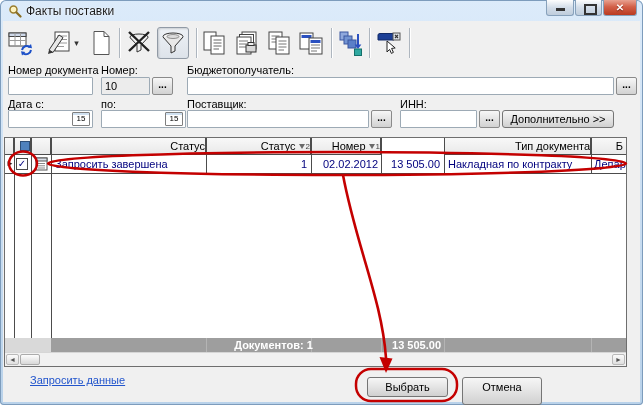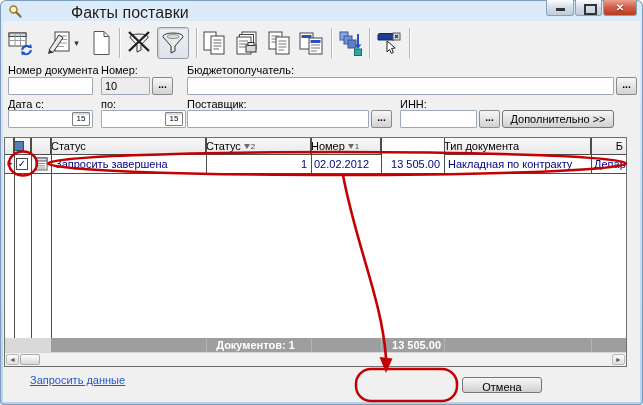--- a/index.html
+++ b/index.html
@@ -1,21 +1,21 @@
 <!DOCTYPE html>
 <html><head>
 <meta charset="utf-8">
 <style>
   html,body{margin:0;padding:0;background:#ffffff;}
   body{width:643px;height:405px;overflow:hidden;font-family:"Liberation Sans",sans-serif;font-size:11px;color:#000;}
   .window{position:relative;width:643px;height:405px;border-radius:6px 6px 4px 4px;overflow:hidden;
           background:linear-gradient(#dcebfa,#b9d2ea);box-shadow:inset 0 0 0 1px #7d9cbc;}
   .client{position:absolute;left:3px;top:21px;right:3px;bottom:3px;background:#f0f0f0;}
   
-  .title-text{position:absolute;left:26px;top:4px;font-size:16px;color:#1c1c1c;text-shadow:0 0 2px #fff;margin-left:45px;}
+  .title-text{position:absolute;left:26px;top:4px;font-size:12px;color:#1c1c1c;text-shadow:0 0 2px #fff;}
   .win-icon{position:absolute;left:8px;top:4px;width:14px;height:14px;}
   .ctrlbox{position:absolute;top:0;right:6px;height:16px;display:flex;}
   .ctrl{box-sizing:border-box;height:16px;border:1px solid #87a1bb;border-top:none;border-radius:0 0 3px 3px;
         background:linear-gradient(#fdfdfd,#d3dde9 50%,#bfcddc);margin-left:1px;position:relative;cursor:pointer;}
   .ctrl.min{width:28px;} .ctrl.max{width:27px;}
   .ctrl.close{width:34px;background:linear-gradient(#e8a191,#d3614a 45%,#b93a21);color:#fff;font-weight:bold;
         font-size:10px;text-align:center;line-height:15px;text-shadow:0 1px 1px #7c1d0c;}
   .glyph-min{position:absolute;left:9px;bottom:4px;width:9px;height:3px;background:#333;}
   .glyph-max{position:absolute;left:8px;top:4px;width:9px;height:7px;border:2px solid #333;}
   
@@ -35,21 +35,21 @@
   .cal-btn{position:absolute;box-sizing:border-box;width:18px;height:14px;border:1px solid #7f7f7f;background:#fff;cursor:pointer;
          font-size:8px;text-align:center;line-height:12px;border-radius:1px;box-shadow:inset 0 2px 0 #cfe0f0;}
   .push-btn{position:absolute;box-sizing:border-box;border:1px solid #757575;border-radius:3px;cursor:pointer;
          background:linear-gradient(#f6f6f6,#e4e4e4 50%,#d0d0d0);text-align:center;font-size:11px;
          font-family:"Liberation Sans",sans-serif;}
   
   .grid{position:absolute;left:4px;top:137px;width:621px;height:228px;border:1px solid #6e6e6e;background:#fff;}
   .hline{position:absolute;left:0;width:621px;height:1px;background:#4c4c4c;}
   .vline{position:absolute;width:1px;background:#4c4c4c;}
   .hcell{position:absolute;top:0;height:17px;box-sizing:border-box;background:linear-gradient(#f8f8f8,#e9e9e9);
-         border-right:1px solid #4c4c4c;border-bottom:1px solid #4c4c4c;text-align:left;line-height:16px;cursor:pointer;overflow:hidden;white-space:nowrap;}
+         border-right:1px solid #4c4c4c;border-bottom:1px solid #4c4c4c;text-align:right;line-height:16px;cursor:pointer;overflow:hidden;white-space:nowrap;}
   .rcell{position:absolute;top:18px;height:17px;box-sizing:border-box;line-height:16px;color:#00007e;overflow:hidden;white-space:nowrap;}
   .sort-tri{display:inline-block;width:0;height:0;border-left:3px solid transparent;border-right:3px solid transparent;
          border-top:5px solid #6a6a6a;vertical-align:middle;margin:0 1px 2px 3px;}
   .sort-num{font-size:8px;color:#444;vertical-align:middle;}
   .band{position:absolute;left:0;top:200px;width:621px;height:15px;background:#9e9e9e;color:#fff;font-weight:bold;line-height:15px;}
   .band .bsep{position:absolute;top:0;width:1px;height:15px;background:#b4b4b4;}
   .hscroll{position:absolute;left:0;bottom:0;width:621px;height:13px;background:#f1f1f1;border-top:1px solid #d6d6d6;}
   .sbtn{position:absolute;top:1px;width:13px;height:11px;background:linear-gradient(#fbfbfb,#dfdfdf);border:1px solid #b9b9b9;
         box-sizing:border-box;font-size:7px;line-height:9px;text-align:center;color:#555;cursor:pointer;border-radius:2px;}
   .sthumb{position:absolute;top:1px;left:15px;width:20px;height:11px;background:linear-gradient(#fdfdfd,#d8d8d8);
@@ -285,21 +285,21 @@
       </div>
       <span class="icon-wrap" style="position:absolute;left:30px;top:19px">
         <svg width="13" height="14" viewBox="0 0 13 14">
           <rect x="1" y="1" width="11" height="12" fill="#fff" stroke="#555"></rect>
           <rect x="1" y="1" width="11" height="3" fill="#d9dfe8" stroke="#555"></rect>
           <path d="M3 6.5 H10 M3 8.8 H10 M3 11 H10" stroke="#888"></path>
         </svg>
       </span>
       <div class="rcell" style="left:46px;width:155px;padding-left:4px">Запросить завершена</div>
       <div class="rcell" style="left:201px;width:101px;text-align:right">1</div>
-      <div class="rcell" style="left:304px;width:70px;padding-left:5px">02.02.2012</div>
+      <div class="rcell" style="left:313px;width:70px;padding-left:5px">02.02.2012</div>
       <div class="rcell" style="left:376px;width:59px;text-align:right">13 505.00</div>
       <div class="rcell" style="left:439px;width:147px;padding-left:4px">Накладная по контракту</div>
       <div class="rcell" style="left:589px;width:32px">Департа</div>
     </div>
 
     <div class="vline" style="left:9px;top:0;height:215px"></div>
     <div class="vline" style="left:26px;top:0;height:215px"></div>
     <div class="vline" style="left:46px;top:0;height:215px"></div>
 
     <div class="vline" style="left:201px;top:0;height:35px"></div>
@@ -309,37 +309,38 @@
     <div class="vline" style="left:586px;top:0;height:35px"></div>
     <div class="hline" style="top:35px"></div>
 
     <div class="band">
       <div style="position:absolute;left:0;top:0;width:46px;height:15px;background:#d9d9d9"></div>
       <div class="bsep" style="left:201px"></div>
       <div class="bsep" style="left:306px"></div>
       <div class="bsep" style="left:376px"></div>
       <div class="bsep" style="left:439px"></div>
       <div class="bsep" style="left:586px"></div>
-      <div style="position:absolute;left:198px;width:105px;text-align:center">Документов: 1</div>
+      <div style="position:absolute;left:216px;width:105px;text-align:center">Документов: 1</div>
       <div style="position:absolute;left:376px;width:60px;text-align:right">13 505.00</div>
     </div>
 
     <div class="hscroll">
       <div class="sbtn" style="left:1px">
         <span>◄</span>
       </div>
       <div class="sthumb"></div>
       <div class="sbtn" style="right:1px">
         <span>►</span>
       </div>
     </div>
   </div>
 
   <div class="link" style="left:30px;top:374px">Запросить данные</div>
-  <div class="push-btn" style="left:462px;top:377px;width:80px;height:16px;line-height:18px">Отмена</div>
+  <div class="push-btn" style="left:367px;top:377px;width:81px;height:20px;line-height:18px">Выбрать</div>
+  <div class="push-btn" style="left:462px;top:377px;width:80px;height:28px;line-height:18px">Отмена</div>
 
   <svg class="overlay" viewBox="0 0 643 405">
     <ellipse cx="23" cy="163.5" rx="14" ry="12" fill="none" stroke="#c40000" stroke-width="2.5"></ellipse>
     <ellipse cx="337" cy="163.5" rx="289" ry="11.5" fill="none" stroke="#c40000" stroke-width="2.5"></ellipse>
     <path d="M343 175 C356 245 382 300 386 358" fill="none" stroke="#c40000" stroke-width="2.6"></path>
     <polygon points="386,373 379.5,357 392.5,358.5" fill="#c40000"></polygon>
     <rect x="356" y="369" width="101" height="32" rx="15" fill="none" stroke="#c40000" stroke-width="2.5"></rect>
   </svg>
 
 </div>

